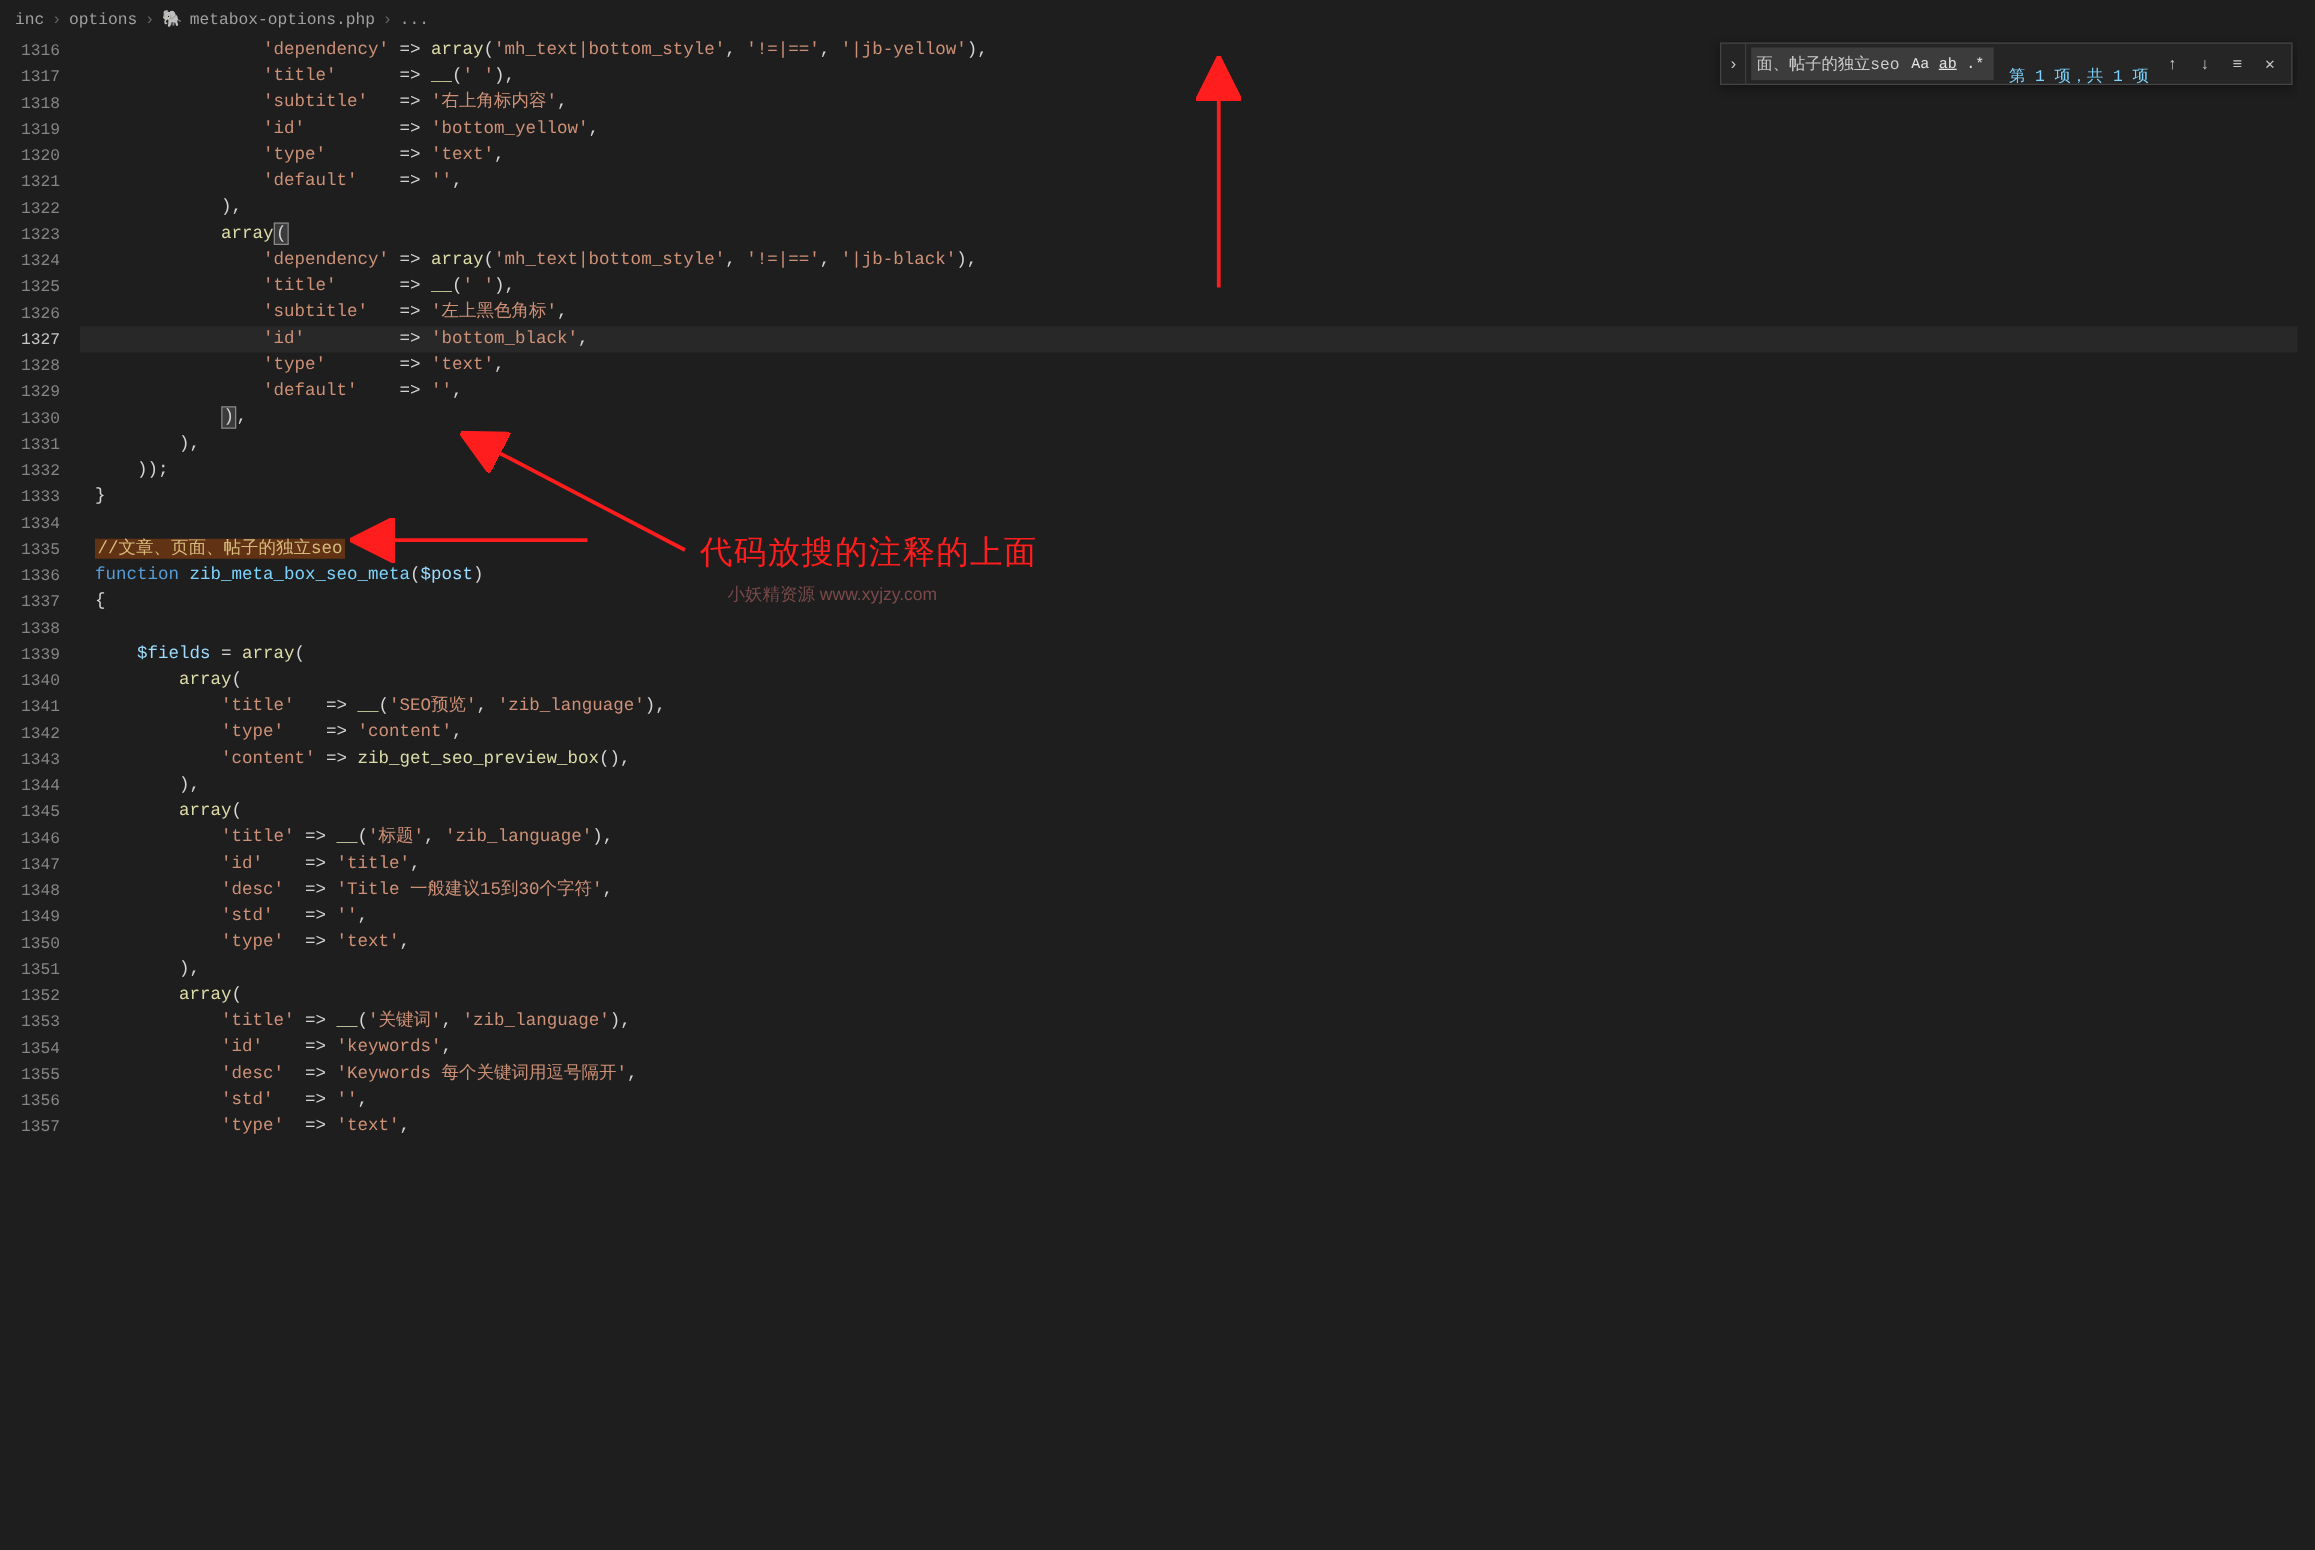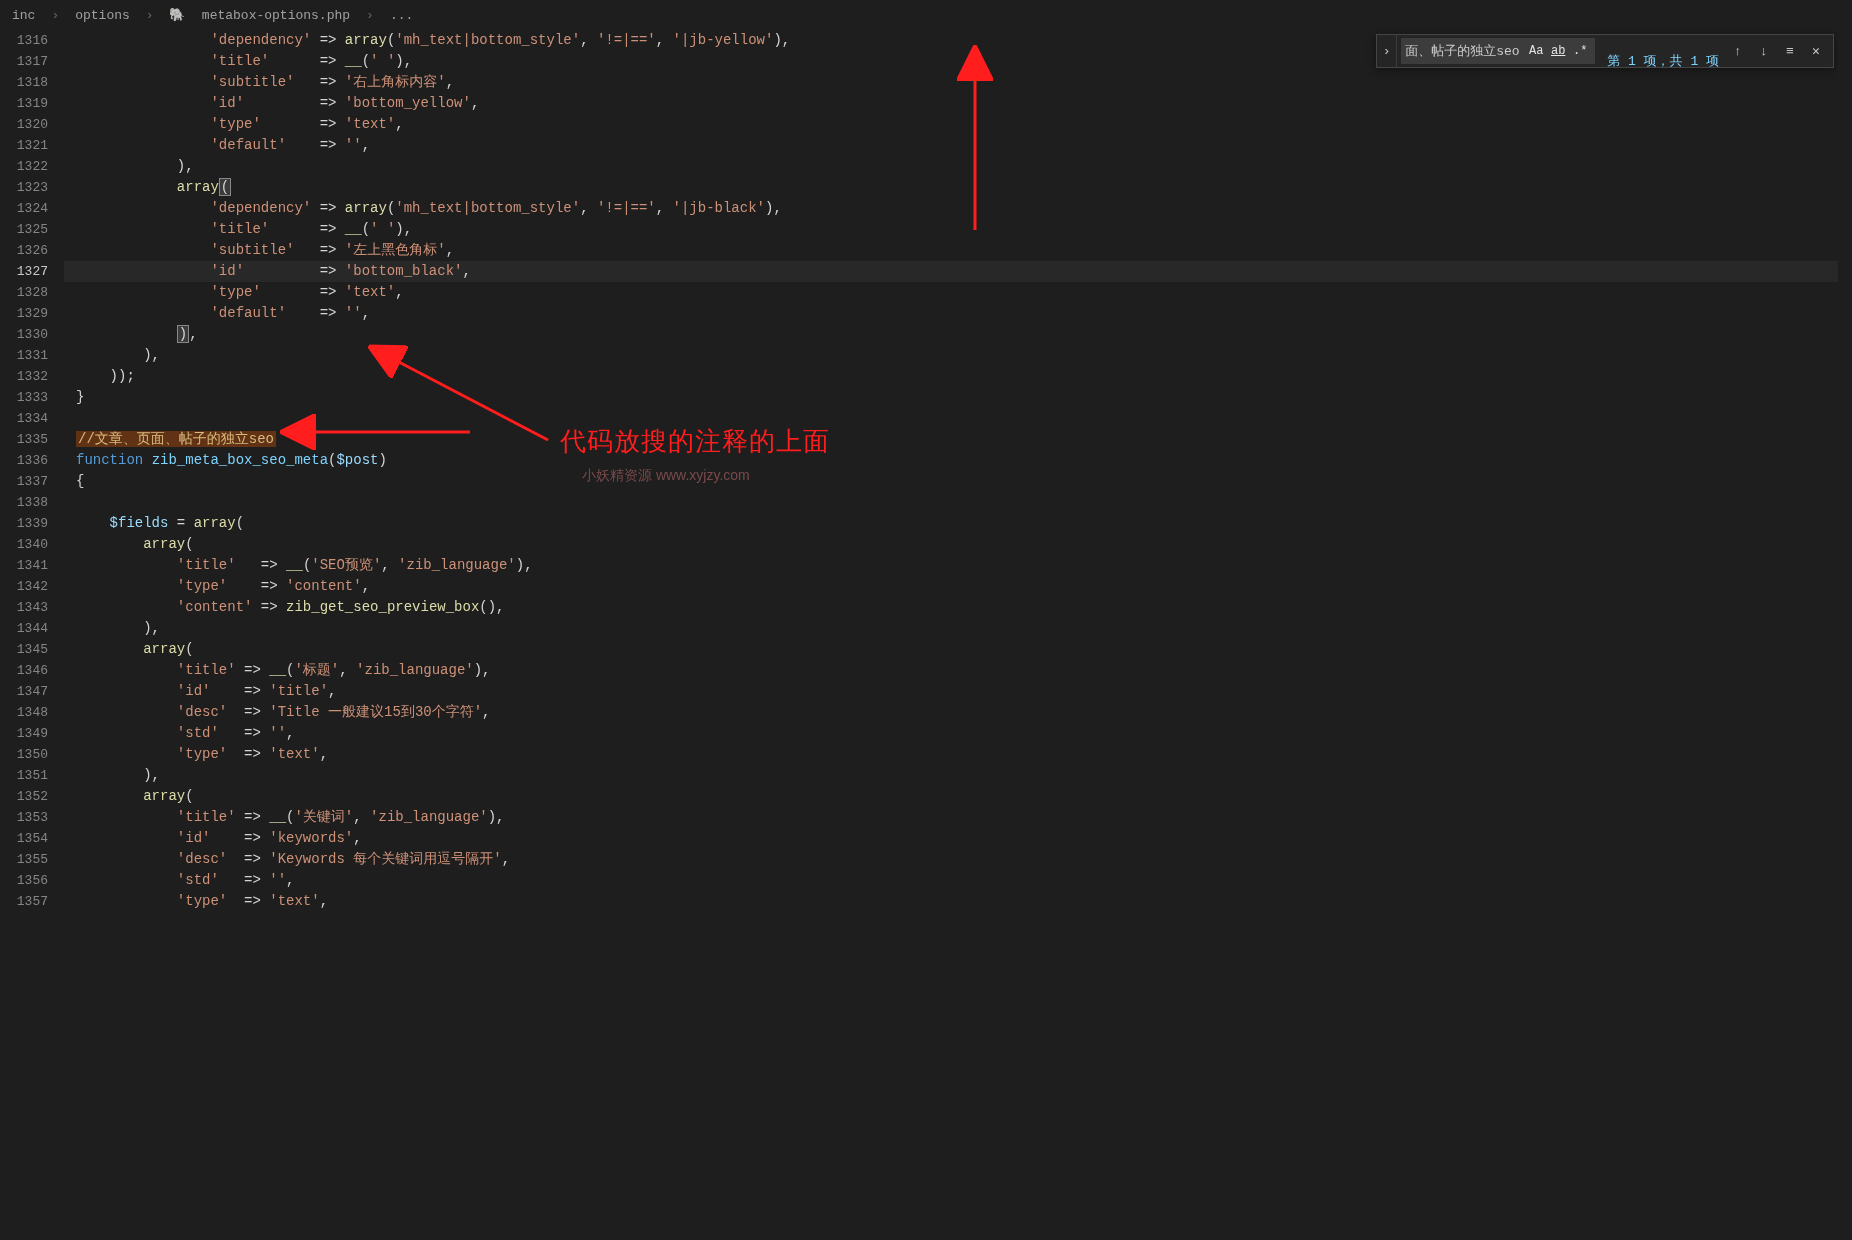--- a/index.html
+++ b/index.html
@@ -14,21 +14,21 @@
     position: relative;
   }
   .breadcrumb {
     height: 30px;
     display: flex;
     align-items: center;
     padding: 0 12px;
     color: #a0a0a0;
     font-size: 13px;
     background: #1e1e1e;
-    gap: 16px;
+    gap: 6px;
   }
   .breadcrumb .sep { color: #666; }
   .breadcrumb .php-icon { color: #a074c4; }
   .editor {
     display: flex;
     height: calc(100% - 30px);
     position: relative;
   }
   .gutter {
     width: 64px;

